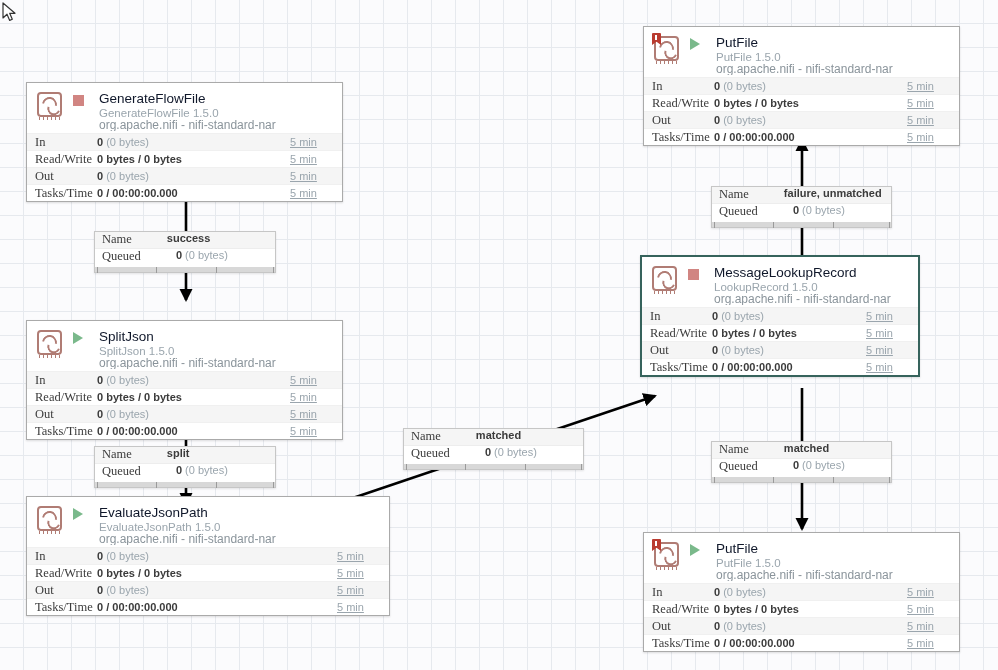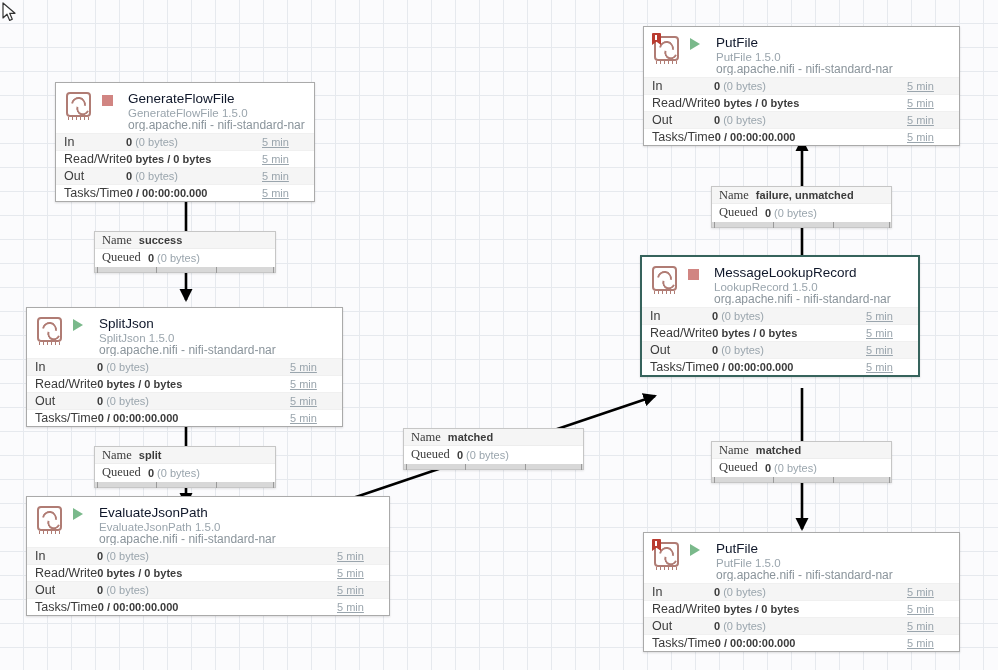--- a/index.html
+++ b/index.html
@@ -158,21 +158,21 @@
     height: 17px;
     border-top: 1px solid #f0f0f0;
     font-size: 11.5px;
   }
   .stat-row.odd  { background: #f5f5f5; }
   .stat-row.even { background: #ffffff; }
   .stat-label {
     flex: 0 0 70px;
     padding-left: 8px;
     color: #3b3b3b;
-    font-family: Liberation Sans, sans-serif;
+    font-family: Liberation Serif, serif;
     font-size: 12.5px;
   }
   .stat-value {
     flex: 1 1 auto;
     color: #3b3b3b;
     font-weight: bold;
     font-size: 11px;
     white-space: nowrap;
   }
   .stat-value .muted { color: #9aa5ad; font-weight: normal; }
@@ -187,24 +187,25 @@
   
   .connection {
     position: absolute;
     background: #ffffff;
     border: 1px solid #c6c6c6;
     box-shadow: 0 1px 2px rgba(0,0,0,0.10);
     z-index: 3;
   }
   .conn-row {
     display: flex;
-    align-items: center;
+    align-items: flex-start;
     height: 17px;
     font-size: 11.5px;
     padding-left: 7px;
+    gap: 28px;
   }
   .conn-row.name { background: #f5f5f5; border-bottom: 1px solid #ededed; }
   .conn-row.queued { background: #ffffff; }
   .conn-key {
     font-family: "Liberation Serif", serif;
     font-size: 12.5px;
     color: #3b3b3b;
     margin-right: 7px;
   }
   .conn-val {
@@ -245,21 +246,21 @@
 
     <line x1="186" y1="422" x2="186" y2="504" stroke="#000000" stroke-width="2.6" marker-end="url(#arrow)"></line>
 
     <line x1="341" y1="502" x2="655" y2="396" stroke="#000000" stroke-width="2.6" marker-end="url(#arrow)"></line>
 
     <line x1="802" y1="270" x2="802" y2="140" stroke="#000000" stroke-width="2.6" marker-end="url(#arrow)"></line>
 
     <line x1="802" y1="388" x2="802" y2="529" stroke="#000000" stroke-width="2.6" marker-end="url(#arrow)"></line>
   </svg>
 
-  <div class="processor" style="left:26px; top:82px; width:260px;margin-left:29px;">
+  <div class="processor" style="left:26px; top:82px; width:317px;">
     <div class="proc-head">
       <div class="proc-icon">
         <span class="frame"></span>
           <span class="swirl"></span>
           <span class="feet"></span>
       </div>
       <div class="proc-status">
         <span class="status-stopped"></span>
       </div>
       <div class="proc-titles">
@@ -300,21 +301,21 @@
       <span class="conn-val"><span>0</span> <span class="muted">(0 bytes)</span></span>
     </div>
     <div class="conn-bar">
       <i style="left:2px"></i>
         <i style="left:61px"></i>
         <i style="left:121px"></i>
         <i style="left:178px"></i>
     </div>
   </div>
 
-  <div class="processor" style="left:26px; top:307px; width:317px;">
+  <div class="processor" style="left:26px; top:320px; width:317px;">
     <div class="proc-head">
       <div class="proc-icon">
         <span class="frame"></span>
           <span class="swirl"></span>
           <span class="feet"></span>
       </div>
       <div class="proc-status">
         <span class="status-running"></span>
       </div>
       <div class="proc-titles">

